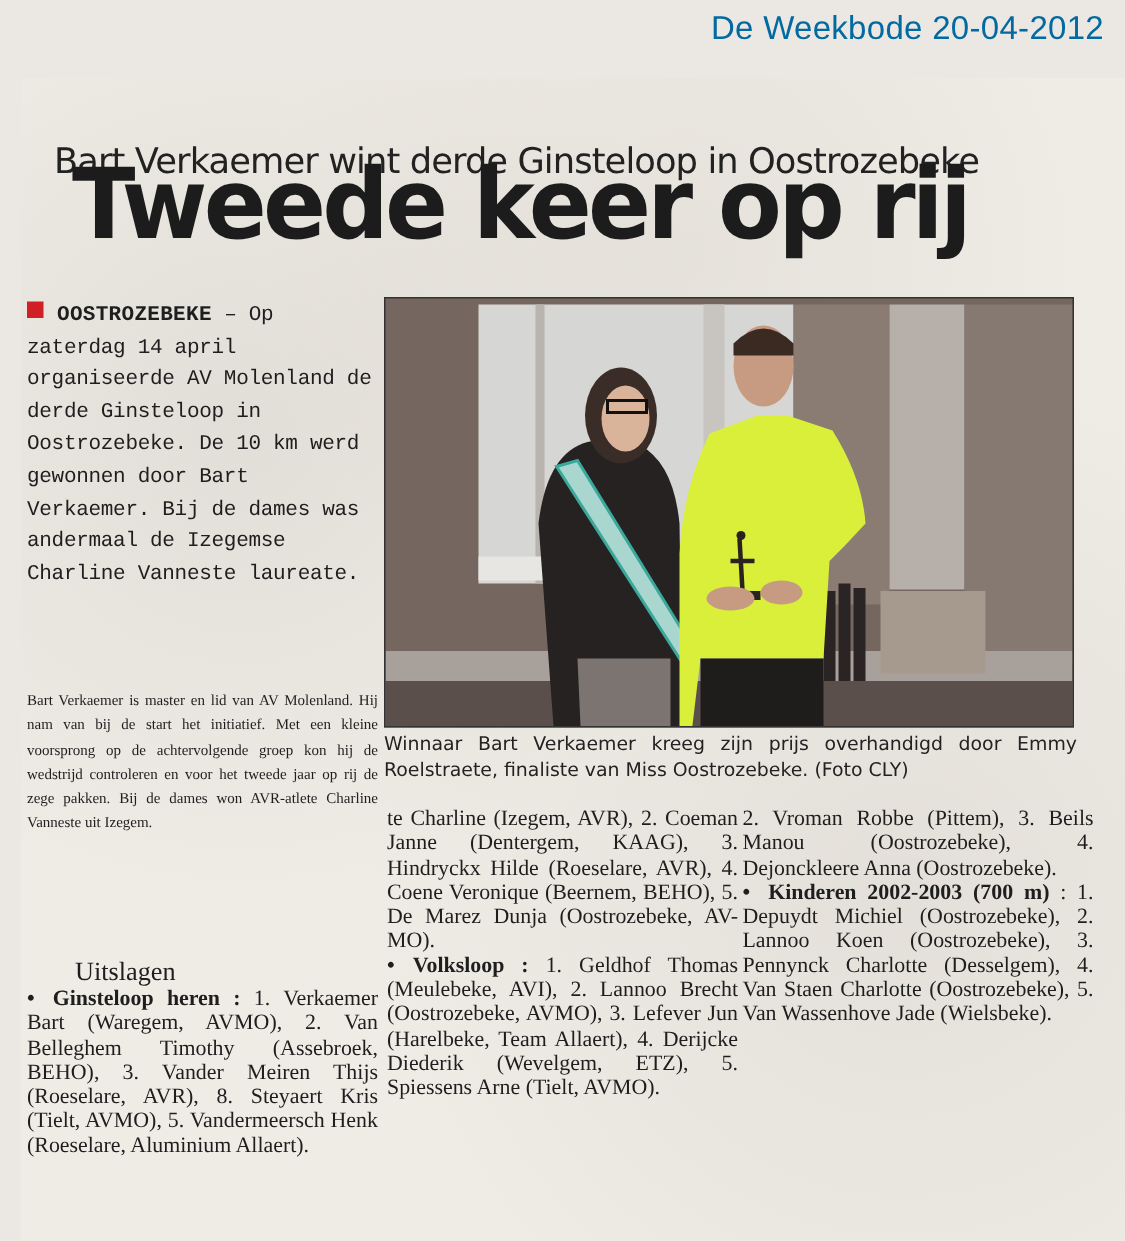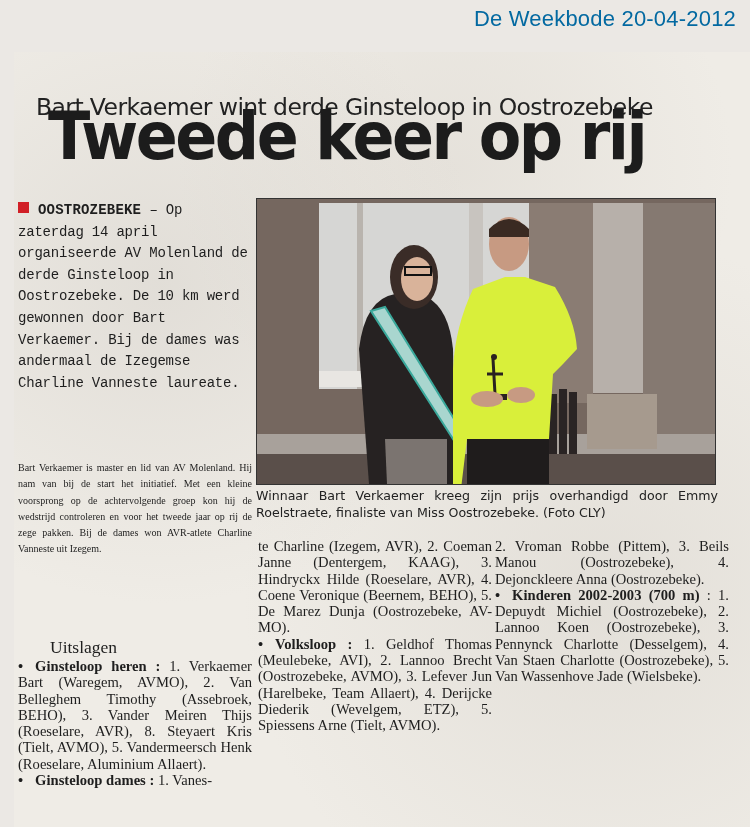--- a/index.html
+++ b/index.html
@@ -123,21 +123,20 @@
       <ellipse cx="264" cy="196" rx="14" ry="8" fill="#c79a82"></ellipse>
     </svg>
   </div>
 
   <div class="caption">Winnaar Bart Verkaemer kreeg zijn prijs overhandigd door Emmy Roelstraete, finaliste van Miss Oostrozebeke. (Foto CLY)</div>
 
   <div class="results-heading">Uitslagen</div>
 
   <div class="col col1">
     <p class="entry"><span class="bullet">•</span><span class="cat">Ginsteloop heren :</span><span> 1. Verkaemer Bart (Waregem, AVMO), 2. Van Belleghem Timothy (Assebroek, BEHO), 3. Vander Meiren Thijs (Roeselare, AVR), 8. Steyaert Kris (Tielt, AVMO), 5. Vandermeersch Henk (Roeselare, Aluminium Allaert).</span></p>
-    <p class="entry"><span class="bullet">•</span><span class="cat">Ginsteloop dames :</span><span> 1. Vanes-</span></p>
   </div>
 
   <div class="col col2">
     <p class="para">te Charline (Izegem, AVR), 2. Coeman Janne (Dentergem, KAAG), 3. Hindryckx Hilde (Roeselare, AVR), 4. Coene Veronique (Beernem, BEHO), 5. De Marez Dunja (Oostrozebeke, AV-MO).</p>
     <p class="entry"><span class="bullet">•</span><span class="cat">Volksloop :</span><span> 1. Geldhof Thomas (Meulebeke, AVI), 2. Lannoo Brecht (Oostrozebeke, AVMO), 3. Lefever Jun (Harelbeke, Team Allaert), 4. Derijcke Diederik (Wevelgem, ETZ), 5. Spiessens Arne (Tielt, AVMO).</span></p>
   </div>
 
   <div class="col col3">
     <p class="para">2. Vroman Robbe (Pittem), 3. Beils Manou (Oostrozebeke), 4. Dejonckleere Anna (Oostrozebeke).</p>
     <p class="entry"><span class="bullet">•</span><span class="cat">Kinderen 2002-2003 (700 m)</span><span> : 1. Depuydt Michiel (Oostrozebeke), 2. Lannoo Koen (Oostrozebeke), 3. Pennynck Charlotte (Desselgem), 4. Van Staen Charlotte (Oostrozebeke), 5. Van Wassenhove Jade (Wielsbeke).</span></p>

